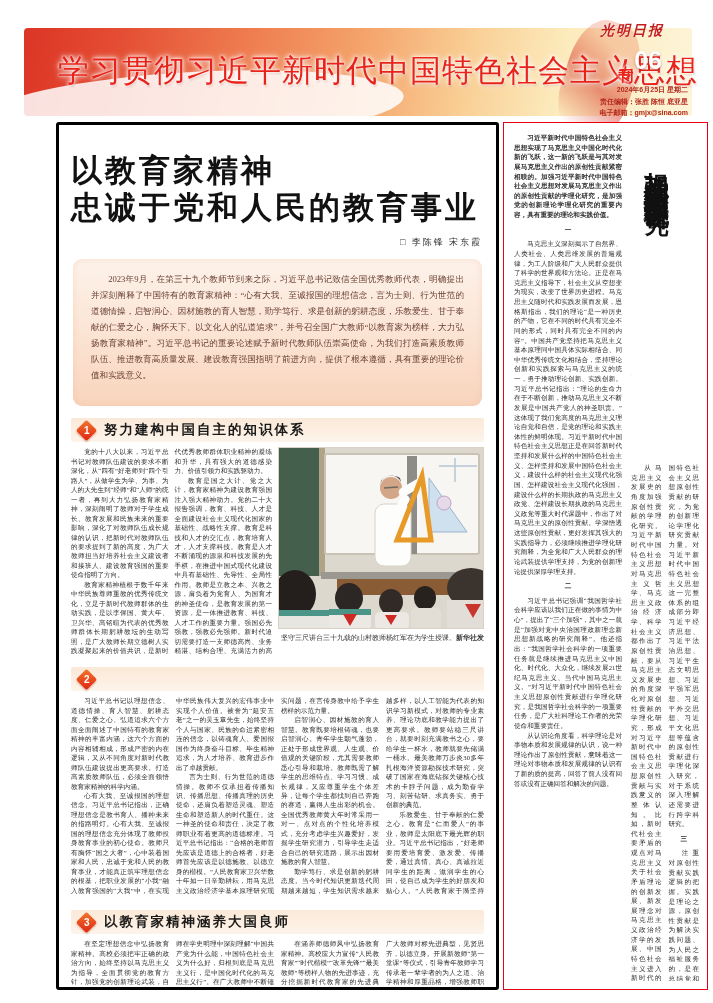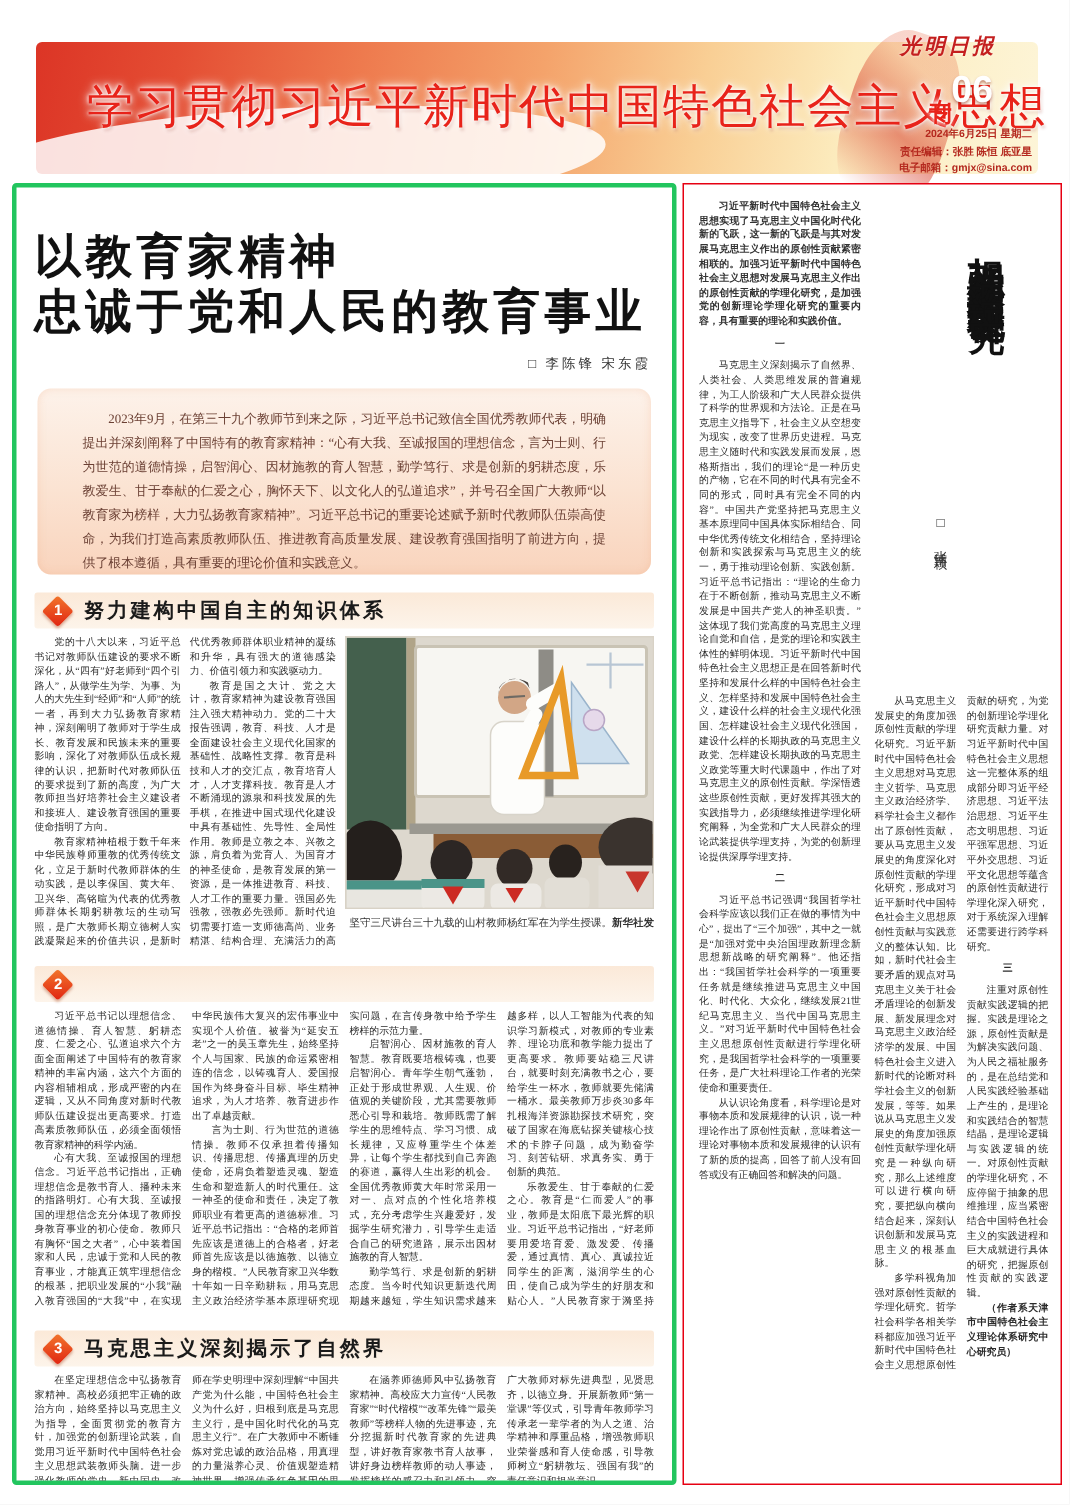--- a/index.html
+++ b/index.html
@@ -51,28 +51,28 @@
     position:absolute; right:4px; top:56px; z-index:3; text-align:right;
     font-size:7px; line-height:1.65; color:#b4281e; font-weight:bold;
     font-family:"Liberation Sans", sans-serif; white-space:nowrap;
   }
 
   
   .content { position:absolute; left:8px; top:122px; width:700px; height:868px; display:flex; gap:4px; }
 
   
   .left-article {
-    width:443px; height:868px; border:3px solid #22c55e; border-radius:3px;
-    padding:12px 12px 8px 12px; background:#fff; overflow:hidden; position:relative;
+    width:443px; height:868px; border:3px solid #000000; border-radius:3px;
+    padding:12px 12px 8px 12px; background:#fff; overflow:hidden; position:relative;margin-left:48px;
   }
   .art-title { font-weight:900; font-size:31px; line-height:1.18; letter-spacing:3px; color:#111;
     font-family:"Liberation Serif", serif; margin-top:16px; }
   .byline { margin:10px 2px 10px 2px; font-size:9px; color:#333; letter-spacing:2px;text-align:right; }
   .intro-box {
-    margin:4px 2px 12px 2px; padding:13px 30px; border-radius:9px; height:124px; overflow:hidden;
+    margin:4px 2px 12px 2px; padding:13px 18px; border-radius:9px; height:147px; overflow:hidden;
     background:linear-gradient(180deg,#fdf2ea 0%,#fbe3d2 55%,#f9d4bd 100%);
     box-shadow:inset 0 0 6px rgba(240,160,110,.25);
   }
   .intro-box p { font-size:8.6px; line-height:1.85; color:#6b4034; text-align:justify; text-indent:2em; }
 
   .sec-head { display:flex; align-items:center; gap:10px; height:24px; margin:6px 0 5px 0;
     background:linear-gradient(180deg,#fbe9d8,#fdf4ea); border-radius:2px; padding-left:4px; }
   .badge { width:15px; height:15px; transform:rotate(45deg); border-radius:2px;
     background:linear-gradient(135deg,#f2762c,#e02412); box-shadow:1px 1px 2px rgba(160,50,10,.4);
     display:flex; align-items:center; justify-content:center; flex:0 0 auto; margin-left:4px; }
@@ -214,21 +214,21 @@
           <p>言为士则、行为世范的道德情操。教师不仅承担着传播知识、传播思想、传播真理的历史使命，还肩负着塑造灵魂、塑造生命和塑造新人的时代重任。这一神圣的使命和责任，决定了教师职业有着更高的道德标准。习近平总书记指出：“合格的老师首先应该是道德上的合格者，好老师首先应该是以德施教、以德立身的楷模。”人民教育家卫兴华数十年如一日辛勤耕耘，用马克思主义政治经济学基本原理研究现实问题，在言传身教中给予学生榜样的示范力量。</p>
           <p>启智润心、因材施教的育人智慧。教育既要培根铸魂，也要启智润心。青年学生朝气蓬勃，正处于形成世界观、人生观、价值观的关键阶段，尤其需要教师悉心引导和栽培。教师既需了解学生的思维特点、学习习惯、成长规律，又应尊重学生个体差异，让每个学生都找到自己奔跑的赛道，赢得人生出彩的机会。全国优秀教师黄大年时常采用一对一、点对点的个性化培养模式，充分考虑学生兴趣爱好，发掘学生研究潜力，引导学生走适合自己的研究道路，展示出因材施教的育人智慧。</p>
           <p>勤学笃行、求是创新的躬耕态度。当今时代知识更新迭代周期越来越短，学生知识需求越来越多样，以人工智能为代表的知识学习新模式，对教师的专业素养、理论功底和教学能力提出了更高要求。教师要站稳三尺讲台，就要时刻充满教书之心，要给学生一杯水，教师就要先储满一桶水。最美教师万步炎30多年扎根海洋资源勘探技术研究，突破了国家在海底钻探关键核心技术的卡脖子问题，成为勤奋学习、刻苦钻研、求真务实、勇于创新的典范。</p>
           <p>乐教爱生、甘于奉献的仁爱之心。教育是“仁而爱人”的事业，教师是太阳底下最光辉的职业。习近平总书记指出，“好老师要用爱培育爱、激发爱、传播爱，通过真情、真心、真诚拉近同学生的距离，滋润学生的心田，使自己成为学生的好朋友和贴心人。”人民教育家于漪坚持“没有爱就没有教育”，以仁爱之心托举学生的成才梦想，成为学生成长的重要引路人。</p>
         </div>
 
       <div class="sec-head">
         <div class="badge">
             <span>3</span>
           </div>
-        <div class="sec-title">马克思主义深刻揭示了自然界</div>
+        <div class="sec-title">以教育家精神涵养大国良师</div>
       </div>
       <div class="cols4 short body-text">
           <p>在坚定理想信念中弘扬教育家精神。高校必须把牢正确的政治方向，始终坚持以马克思主义为指导，全面贯彻党的教育方针，加强党的创新理论武装，自觉用习近平新时代中国特色社会主义思想武装教师头脑。进一步强化教师的党史、新中国史、改革开放史、社会主义发展史、中华民族发展史学习教育，引导教师在学史明理中深刻理解“中国共产党为什么能，中国特色社会主义为什么好，归根到底是马克思主义行，是中国化时代化的马克思主义行”。在广大教师中不断锤炼对党忠诚的政治品格，用真理的力量滋养心灵、价值观塑造精神世界，增强传承红色基因的思想自觉和行动自觉。</p>
           <p>在涵养师德师风中弘扬教育家精神。高校应大力宣传“人民教育家”“时代楷模”“改革先锋”“最美教师”等榜样人物的先进事迹，充分挖掘新时代教育家的先进典型，讲好教育家教书育人故事，讲好身边榜样教师的动人事迹，发挥榜样的感召力和引领力，突出榜样的价值引领，形成示范引领、化风成俗的强大力量，激发广大教师对标先进典型，见贤思齐，以德立身。开展新教师“第一堂课”等仪式，引导青年教师学习传承老一辈学者的为人之道、治学精神和厚重品格，增强教师职业荣誉感和育人使命感，引导教师树立“躬耕教坛、强国有我”的责任意识和担当意识。</p>
           <p>在躬行教书育人中弘扬教育家精神。高校必须准确把握“培养什么人、怎样培养人、为谁培养人”，落实立德树人根本任务，扎根中国大地办教育，把思想政治工作贯穿教育教学全过程，实现全程育人、全方位育人，引导学生把爱国情、强国志、报国行融入坚持和发展中国特色社会主义事业、实现中华民族伟大复兴的奋斗之中。高校教师应自觉面向世界科技前沿和国家重大需求，解决关键核心技术“卡脖子”问题，不断向科学技术的广度和深度进军，立足中国实际，聚焦重大理论和实践问题，努力建构中国自主的知识体系，加快构建中国特色、中国风格、中国气派的学科体系、学术体系、话语体系。</p>
         </div>
     </div>
 
     <div class="right-article">
       <div class="r-col-a">

